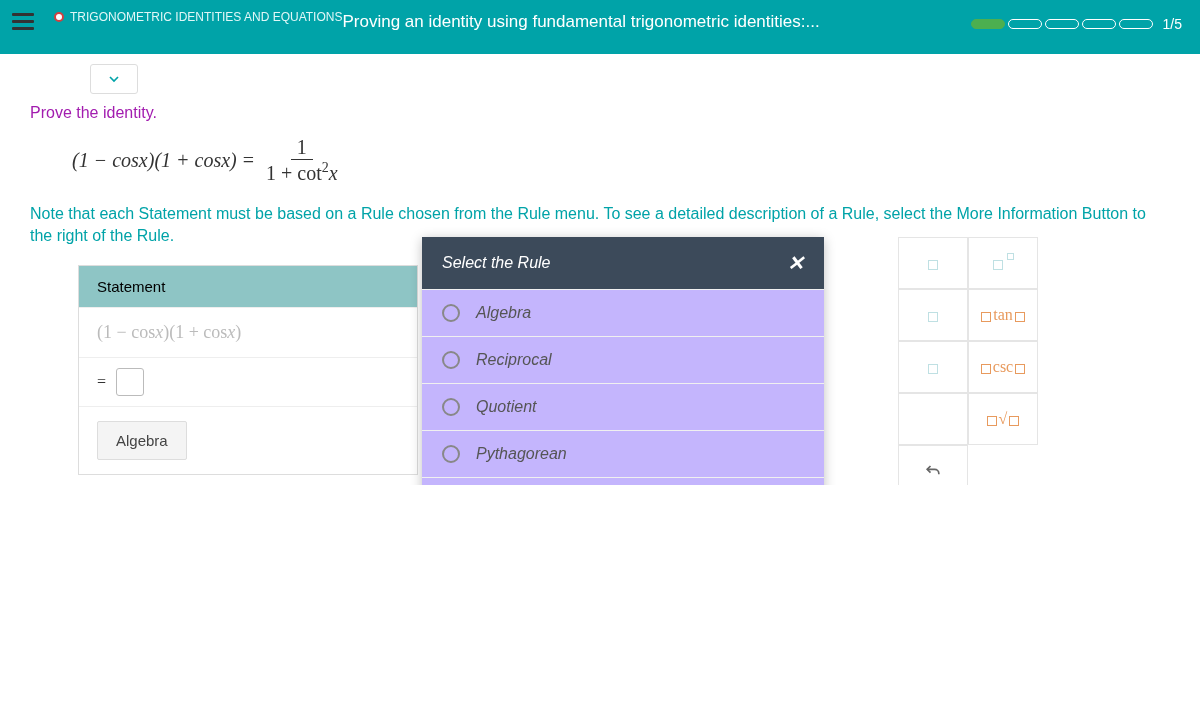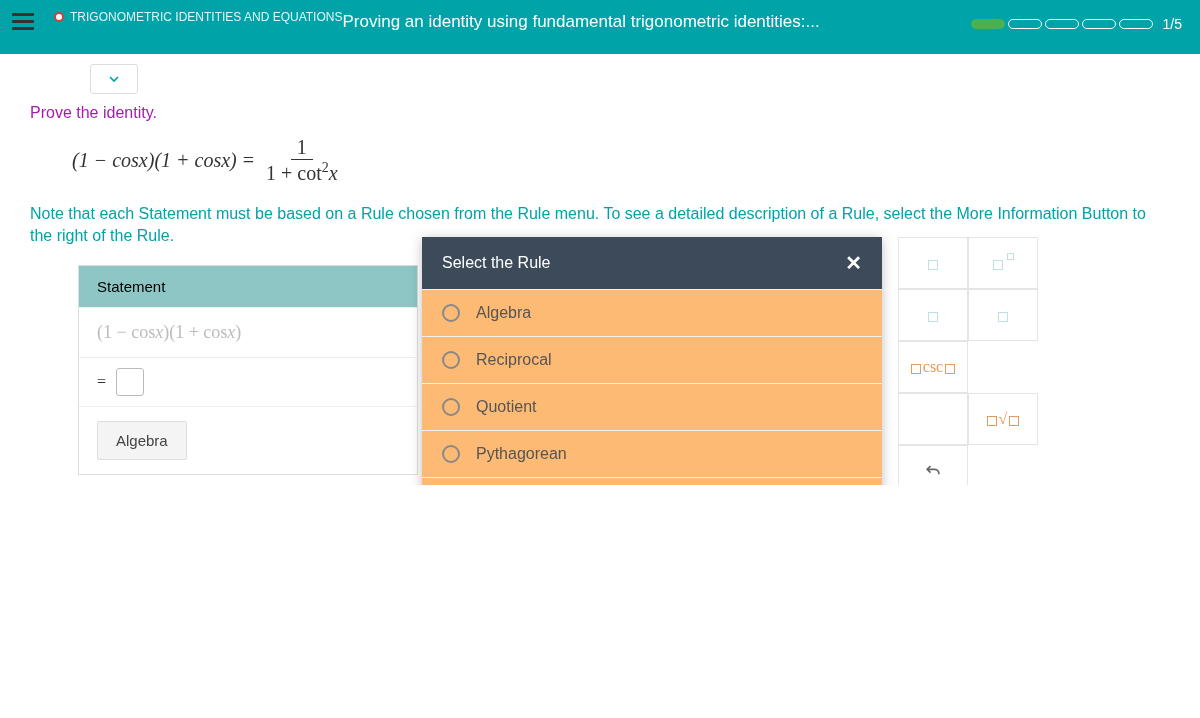--- a/index.html
+++ b/index.html
@@ -39,21 +39,21 @@
   .panel-wrapper { position: relative; margin: 18px 0 0 48px; width: 1100px; }
   .stmt-panel { width: 340px; border: 1px solid #ddd; display: inline-block; vertical-align: top; }
   .stmt-header { background: #8ec5c5; color: #000000; padding: 12px 18px; font-size: 15px; }
   .stmt-row1 { padding: 14px 18px; font-family: "Times New Roman", serif; font-size: 18px; color: #bbb; border-top: 1px solid #eee; min-height: 50px; }
   .stmt-row2 { padding: 10px 18px; border-top: 1px solid #eee; display: flex; align-items: center; gap: 10px; font-family: "Times New Roman", serif; }
   .stmt-row2 .box { width: 28px; height: 28px; border: 1px solid #bbb; border-radius: 3px; display:inline-block; cursor:text; }
   .validate-wrap { padding: 14px 18px; border-top: 1px solid #eee; }
   .validate-btn { background: #f4f4f4; border: 1px solid #ddd; padding: 10px 18px; font-size: 15px; color: #444; cursor: pointer; border-radius: 2px; }
 
   
-  .rule-modal { position: absolute; left: 344px; top: -28px; width: 460px; background: #fdba74; box-shadow: 0 2px 12px rgba(0,0,0,0.25); border-radius: 2px; z-index: 20; }
+  .rule-modal { position: absolute; left: 344px; top: -28px; width: 402px; background: #c4b5fd; box-shadow: 0 2px 12px rgba(0,0,0,0.25); border-radius: 2px; z-index: 20; font-style: italic; }
   .rule-header { background: #3c4a5a; color: #fff; padding: 14px 20px; font-size: 16px; display: flex; justify-content: space-between; align-items: center; }
   .rule-header .close { font-size: 20px; cursor: pointer; font-weight: bold; }
   .rule-opt { padding: 14px 20px; display: flex; align-items: center; gap: 16px; font-size: 16px; color: #555; border-top: 1px solid #f0f0f0; cursor: pointer; }
   .rule-opt:first-of-type { border-top: none; }
   .rule-opt .radio { width: 18px; height: 18px; border: 2px solid #888; border-radius: 50%; flex-shrink: 0; }
 
   
   .tool-palette { position: absolute; left: 820px; top: -28px; width: 170px; display: grid; grid-template-columns: repeat(2, 70px); grid-auto-rows: 52px; gap: 0; background: #fff; }
   .tool-palette .cell { border: 1px solid #e5e5e5; display: flex; align-items: center; justify-content: center; font-size: 14px; cursor: pointer; }
   .tool-palette .cell.pale { color: #bfe0e3; }
@@ -160,20 +160,23 @@
     <div class="tool-palette">
       <div class="cell pale">
           <span class="glyph-box"><span class="mini-square"></span></span>
         </div>
       <div class="cell pale">
           <span class="glyph-box"><span class="mini-square"></span><span class="mini-square" style="width:7px;height:7px;position:relative;top:-8px;"></span></span>
         </div>
       <div class="cell pale">
           <span class="glyph-box"><span class="mini-square"></span></span>
         </div>
+      <div class="cell orange">
+          <span class="glyph-box"><span class="mini-square"></span><span>tan</span><span class="mini-square"></span></span>
+        </div>
       <div class="cell pale">
           <span class="glyph-box"><span class="mini-square"></span></span>
         </div>
       <div class="cell orange">
           <span class="glyph-box"><span class="mini-square"></span><span>csc</span><span class="mini-square"></span></span>
         </div>
       <div class="cell" style="grid-column: 1 / span 1;"></div>
       <div class="cell orange">
           <span class="glyph-box"><span class="mini-square"></span>√<span class="mini-square"></span></span>
         </div>

